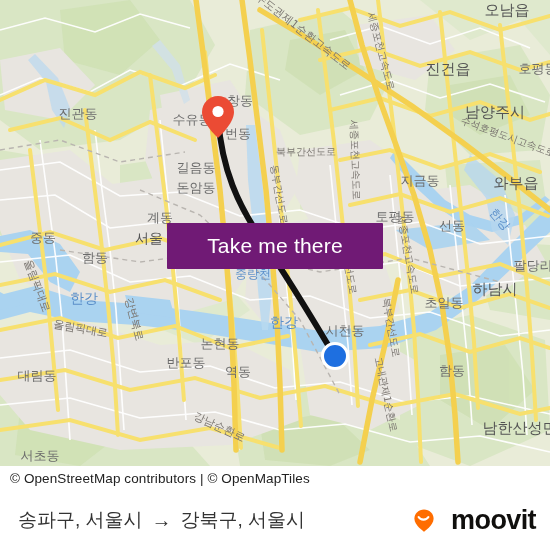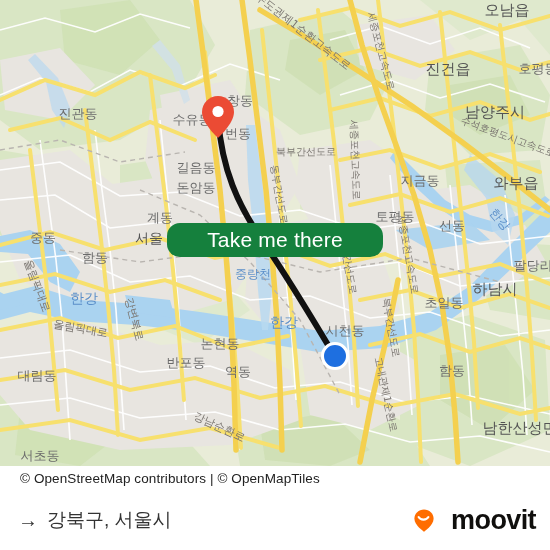--- a/index.html
+++ b/index.html
@@ -19,21 +19,21 @@
     background: #e9ecd8;
   }
   #map-canvas { position: absolute; left: 0; top: 0; width: 550px; height: 466px; }
 
   
   #attribution {
     position: absolute; left: 0; top: 466px;
     width: 550px; height: 24px;
     background: #ffffff;
     display: flex; align-items: center;
-    padding-left: 20px;
+    padding-left: 10px;
     font-size: 13.5px; color: #222; letter-spacing: 0.1px;
     white-space: nowrap;
   }
 
   
   #footer {
     position: absolute; left: 0; top: 490px;
     width: 550px; height: 60px;
     background: #ffffff;
     display: flex; align-items: center;
@@ -52,23 +52,23 @@
   }
   #moovit-word {
     font-size: 27px; font-weight: bold; color: #100f0d;
     letter-spacing: -0.6px; line-height: 1;
   }
 
   
   #take-me-there {
     position: absolute;
     left: 167px; top: 223px;
-    width: 216px; height: 34px;
-    background: #15803d;
-    border: none; border-radius: 13px;
+    width: 216px; height: 46px;
+    background: #701a75;
+    border: none; border-radius: 1px;
     color: #ffffff;
     font-family: "Liberation Sans", sans-serif;
     font-size: 21px;
     letter-spacing: 0.2px;
     cursor: pointer;
     z-index: 40;
     display: flex; align-items: center; justify-content: center;
   }
 
   
@@ -273,20 +273,21 @@
       <div id="origin-dot"></div>
     </div>
 
     <button id="take-me-there">Take me there</button>
   </div>
 
   <div id="attribution">© OpenStreetMap contributors | © OpenMapTiles</div>
 
   <div id="footer">
     <div id="route-summary">
+      <span>송파구, 서울시</span>
       <span id="route-arrow">→</span>
       <span>강북구, 서울시</span>
     </div>
 
     <div id="moovit-logo">
       <svg width="26" height="26" viewBox="0 0 26 26">
         <path d="M13 2 C7.7 2 3.4 6.1 3.4 11.2 c0 6.4 9.6 13 9.6 13 s9.6-6.6 9.6-13 C22.6 6.1 18.3 2 13 2 z" fill="#ff6d00"></path>
         <path d="M7.6 9.6 c1.9 3.4 7.9 3.4 9.8 0" stroke="#ffffff" stroke-width="2.1" fill="none" stroke-linecap="round"></path>
       </svg>
       <span id="moovit-word">moovit</span>

